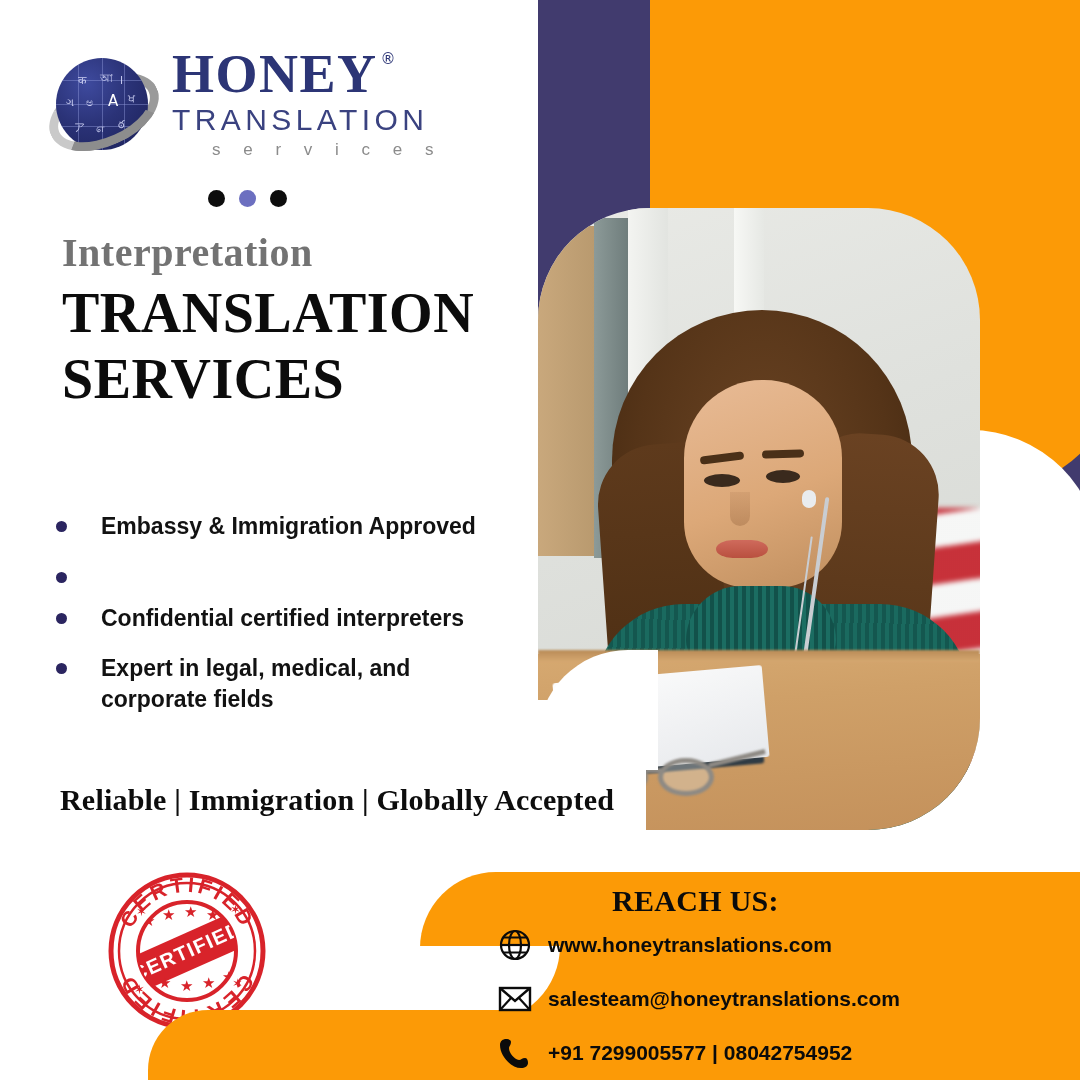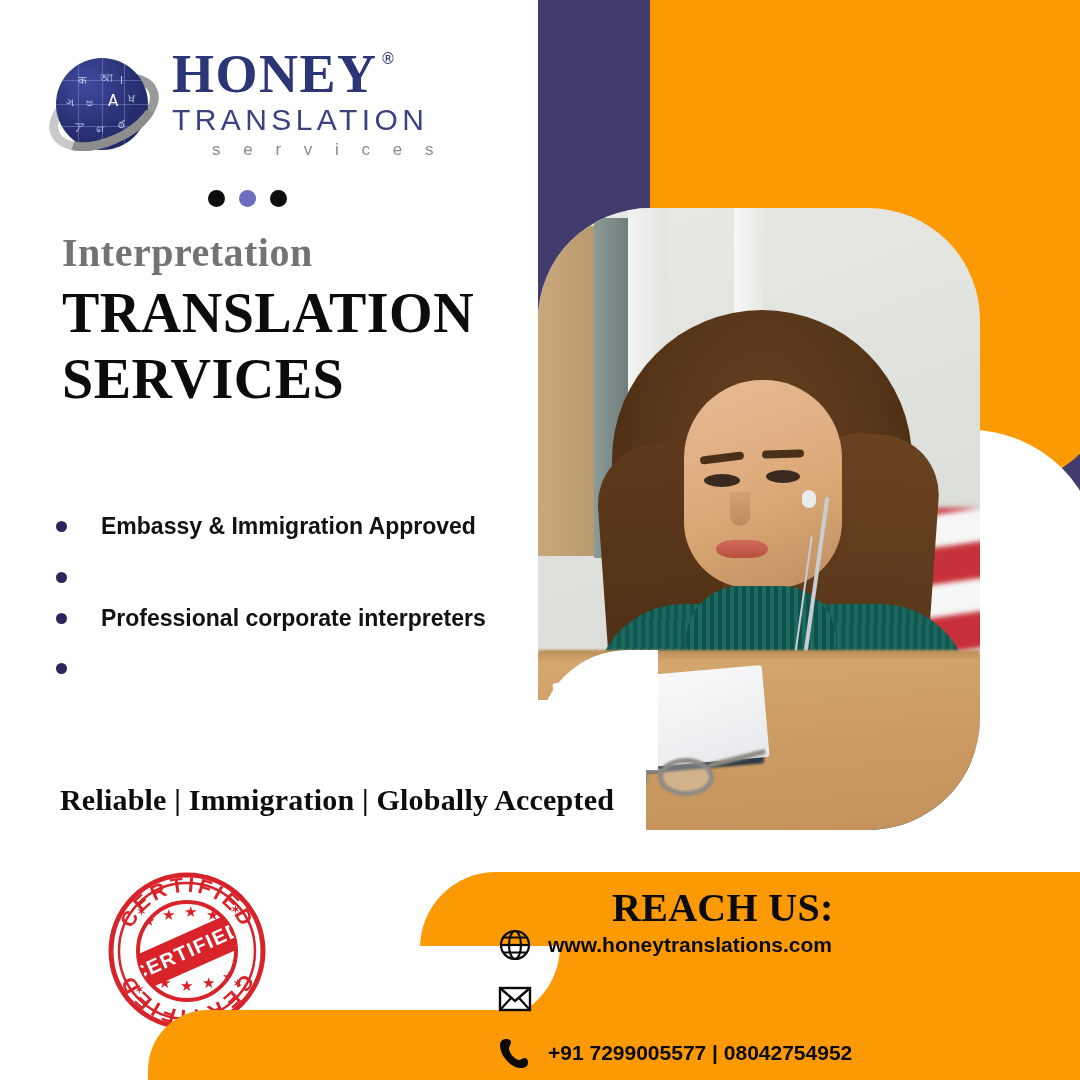--- a/index.html
+++ b/index.html
@@ -208,21 +208,21 @@
   #footer-main{position:absolute;left:420px;top:872px;width:660px;height:208px;
     background:#FC9A06;border-top-left-radius:76px;}
   #footer-strip{position:absolute;left:148px;top:1010px;width:420px;height:70px;
     background:#FC9A06;border-top-left-radius:60px;}
   #footer-joint{position:absolute;left:420px;top:950px;width:130px;height:70px;
     background:#FC9A06;}
   #footer-cut{position:absolute;left:420px;top:946px;width:140px;height:76px;
     background:#ffffff;border-bottom-right-radius:90px;}
 
   #reach-title{position:absolute;left:612px;top:884px;
-    font-family:"Liberation Serif",serif;font-weight:700;font-size:40px;color:#0b0b0b;
+    font-family:"Liberation Serif",serif;font-weight:700;font-size:30px;color:#0b0b0b;
     letter-spacing:.3px;}
   #contacts{position:absolute;left:492px;top:925px;width:560px;}
   .c-row{display:flex;align-items:center;margin-bottom:14px;}
   .c-ico{flex:0 0 auto;width:46px;height:40px;display:flex;align-items:center;
     justify-content:center;margin-right:10px;}
   .c-lines{display:flex;flex-direction:row;}
   .c-txt{font-size:21px;font-weight:700;color:#0b0b0b;line-height:1.28;white-space:nowrap;}
 </style>
 </head>
 <body>
@@ -329,24 +329,25 @@
   <div id="bullets">
     <div class="b-row">
       <span class="b-dot" style="background: rgb(43, 37, 96);"></span>
       <span class="b-text">Embassy &amp; Immigration Approved</span>
     </div>
     <div class="b-row">
       <span class="b-dot" style="background: rgb(43, 37, 96);"></span>
     </div>
     <div class="b-row">
       <span class="b-dot" style="background: rgb(43, 37, 96);"></span>
-      <span class="b-text">Professional corporate interpreters</span>
+      <span class="b-text">Confidential certified interpreters</span>
     </div>
     <div class="b-row">
       <span class="b-dot" style="background: rgb(43, 37, 96);"></span>
+      <span class="b-text" style="max-width:370px">Expert in legal, medical, and corporate fields</span>
     </div>
   </div>
 
   <div id="tagline">Reliable  |  Immigration  |  Globally Accepted</div>
 
   <div id="stamp">
     <svg viewBox="0 0 162 162" width="162" height="162">
       <defs>
         <path id="arcTop" d="M 22,81 A 59,59 0 0 1 140,81"></path>
         <path id="arcBot" d="M 140,81 A 59,59 0 0 1 22,81"></path>
@@ -410,20 +411,23 @@
     </div>
 
     <div class="c-row">
       <span class="c-ico">
         <svg width="34" height="28" viewBox="0 0 34 28">
           <rect x="2" y="3" width="30" height="22" fill="none" stroke="#0b0b0b" stroke-width="2.4"></rect>
           <path d="M2 3 L17 16 L32 3" fill="none" stroke="#0b0b0b" stroke-width="2.4"></path>
           <path d="M2 25 L13 13 M32 25 L21 13" fill="none" stroke="#0b0b0b" stroke-width="2.2"></path>
         </svg>
       </span>
+      <span class="c-lines">
+        <span class="c-txt">salesteam@honeytranslations.com</span>
+      </span>
     </div>
 
     <div class="c-row">
       <span class="c-ico">
         <svg width="34" height="34" viewBox="0 0 34 34">
           <path d="M8 3 c3 0 5 1 5 3 c0 3 -2 4 -2 6 c0 5 5 11 10 12 c2 0 3 -2 6 -2 c2 0 3 2 3 5 c0 3 -3 5 -7 5 C13 32 2 20 2 9 C2 5 5 3 8 3 z" fill="#0b0b0b"></path>
         </svg>
       </span>
       <span class="c-lines">
         <span class="c-txt">+91 7299005577  |  08042754952</span>

